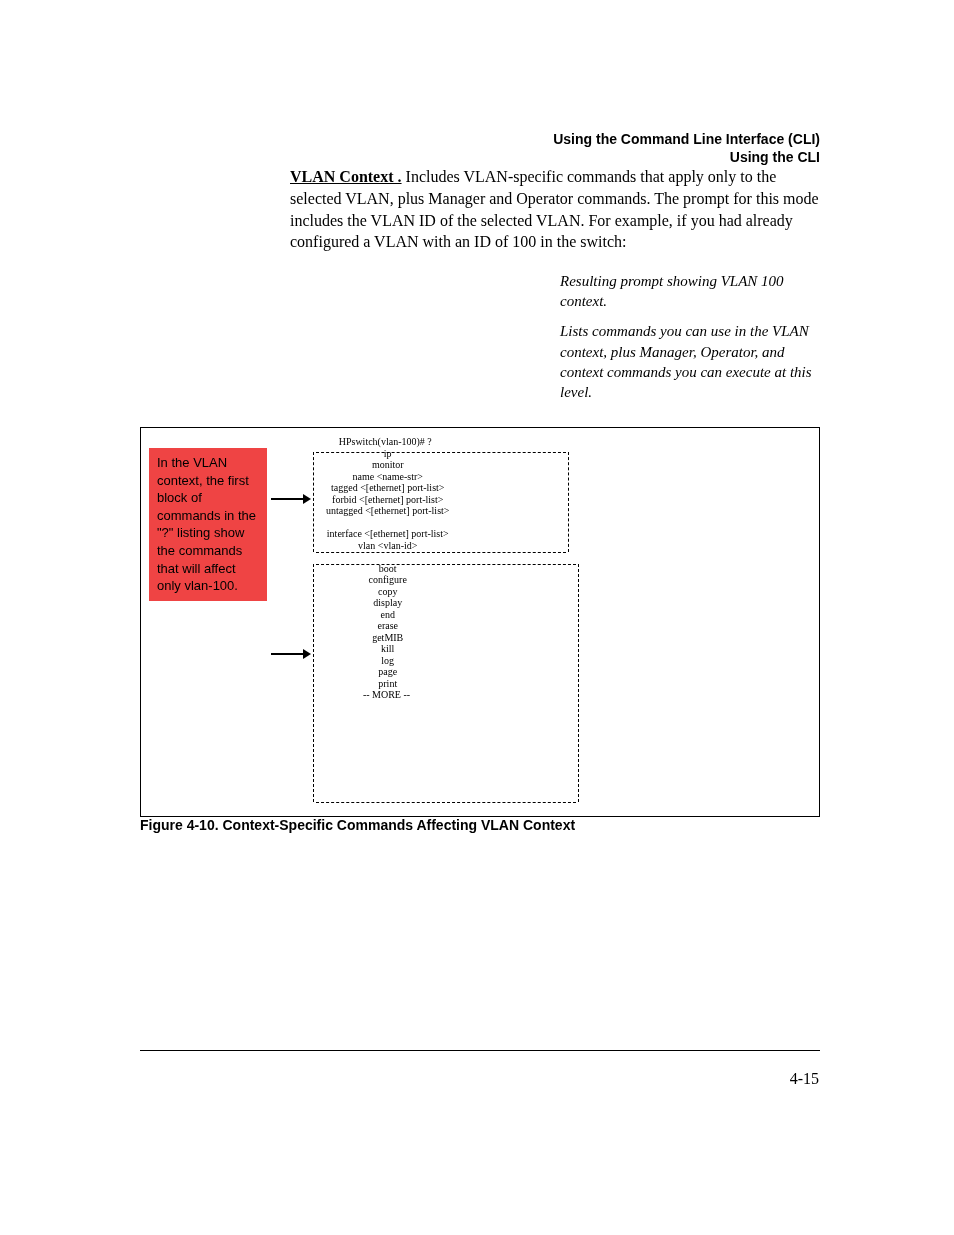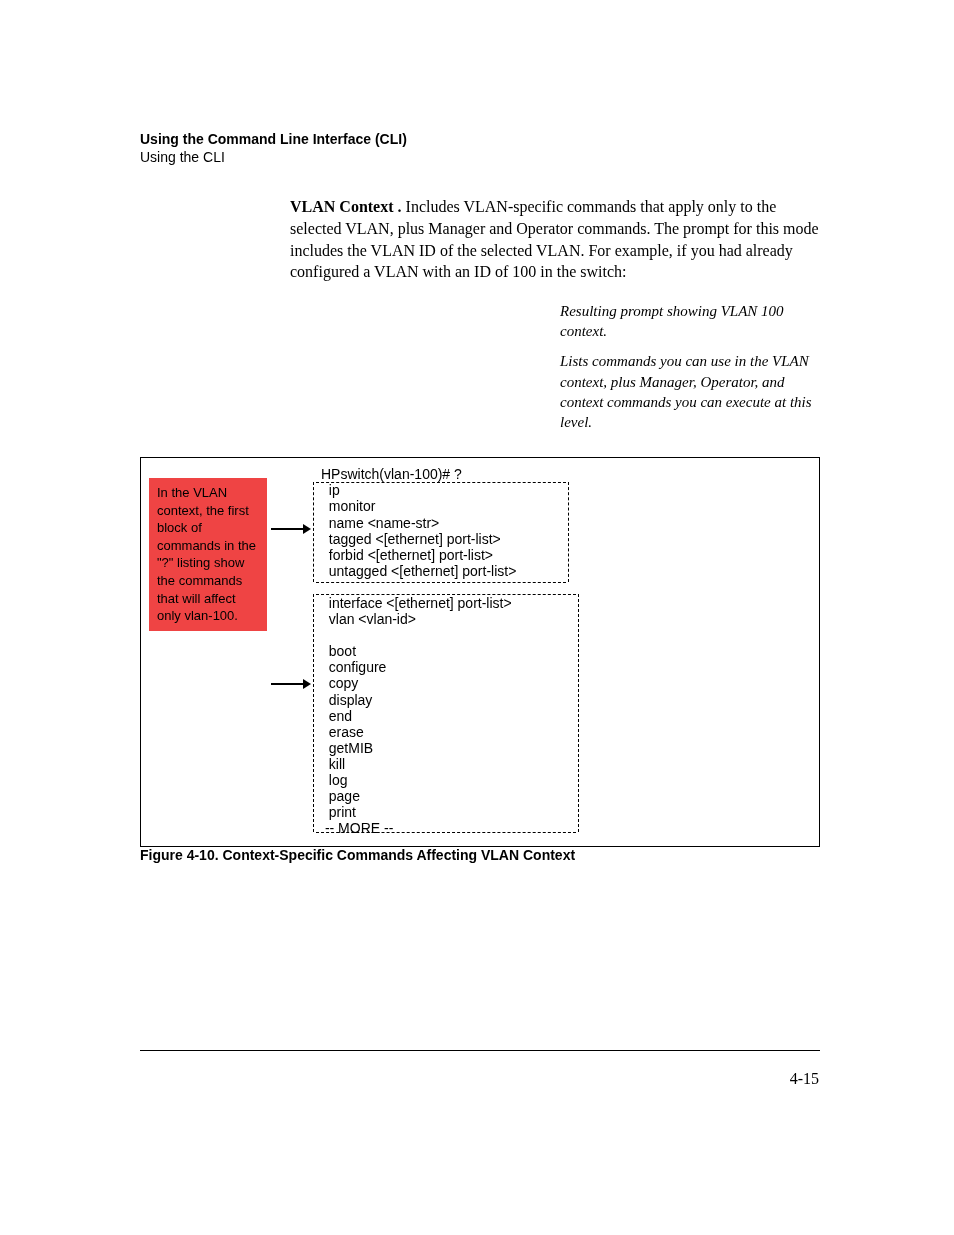--- a/index.html
+++ b/index.html
@@ -12,41 +12,42 @@
     height: 1235px;
     position: relative;
   }
   .page {
     position: absolute;
     left: 140px;
     top: 130px;
     width: 680px;
   }
   .running-head {
-    margin-bottom: 30px;
+    text-align: right;
     line-height: 1.3;
   }
   .running-head .line1 {
     font-family: Arial, Helvetica, sans-serif;
     font-weight: bold;
     font-size: 14px;
   }
   .running-head .line2 {
     font-family: Arial, Helvetica, sans-serif;
-    font-weight: normal;
+    font-weight: bold;
     font-size: 14px;
   }
   .body-para {
     font-size: 16px;
     line-height: 1.35;
     margin: 0 0 18px 150px;
     text-align: left;
   }
   .body-para .lead {
     font-weight: bold;
+    text-decoration: underline;
   }
   .side-notes {
     margin-left: 420px;
     width: 260px;
     font-style: italic;
     font-size: 15px;
     line-height: 1.35;
   }
   .side-notes p { margin: 0 0 10px 0; }
   .figure-box {
@@ -66,24 +67,25 @@
     padding: 6px 8px;
     width: 118px;
     box-sizing: border-box;
   }
   .annot.a1 { left: 8px; top: 20px; }
   .annot.a2 { left: 8px; top: 210px; }
   .term {
     position: absolute;
     left: 180px;
     top: 8px;
-    font-family: Liberation Sans, sans-serif;
-    font-size: 14px;
+    font-family: Liberation Serif, serif;
+    font-size: 10px;
     line-height: 1.15;
     white-space: pre;
+    text-align: center;
   }
   .dash-line {
     position: absolute;
     border-top: 1px dashed #000;
   }
   .dash-side {
     position: absolute;
     border-left: 1px dashed #000;
   }
   .arrow {

